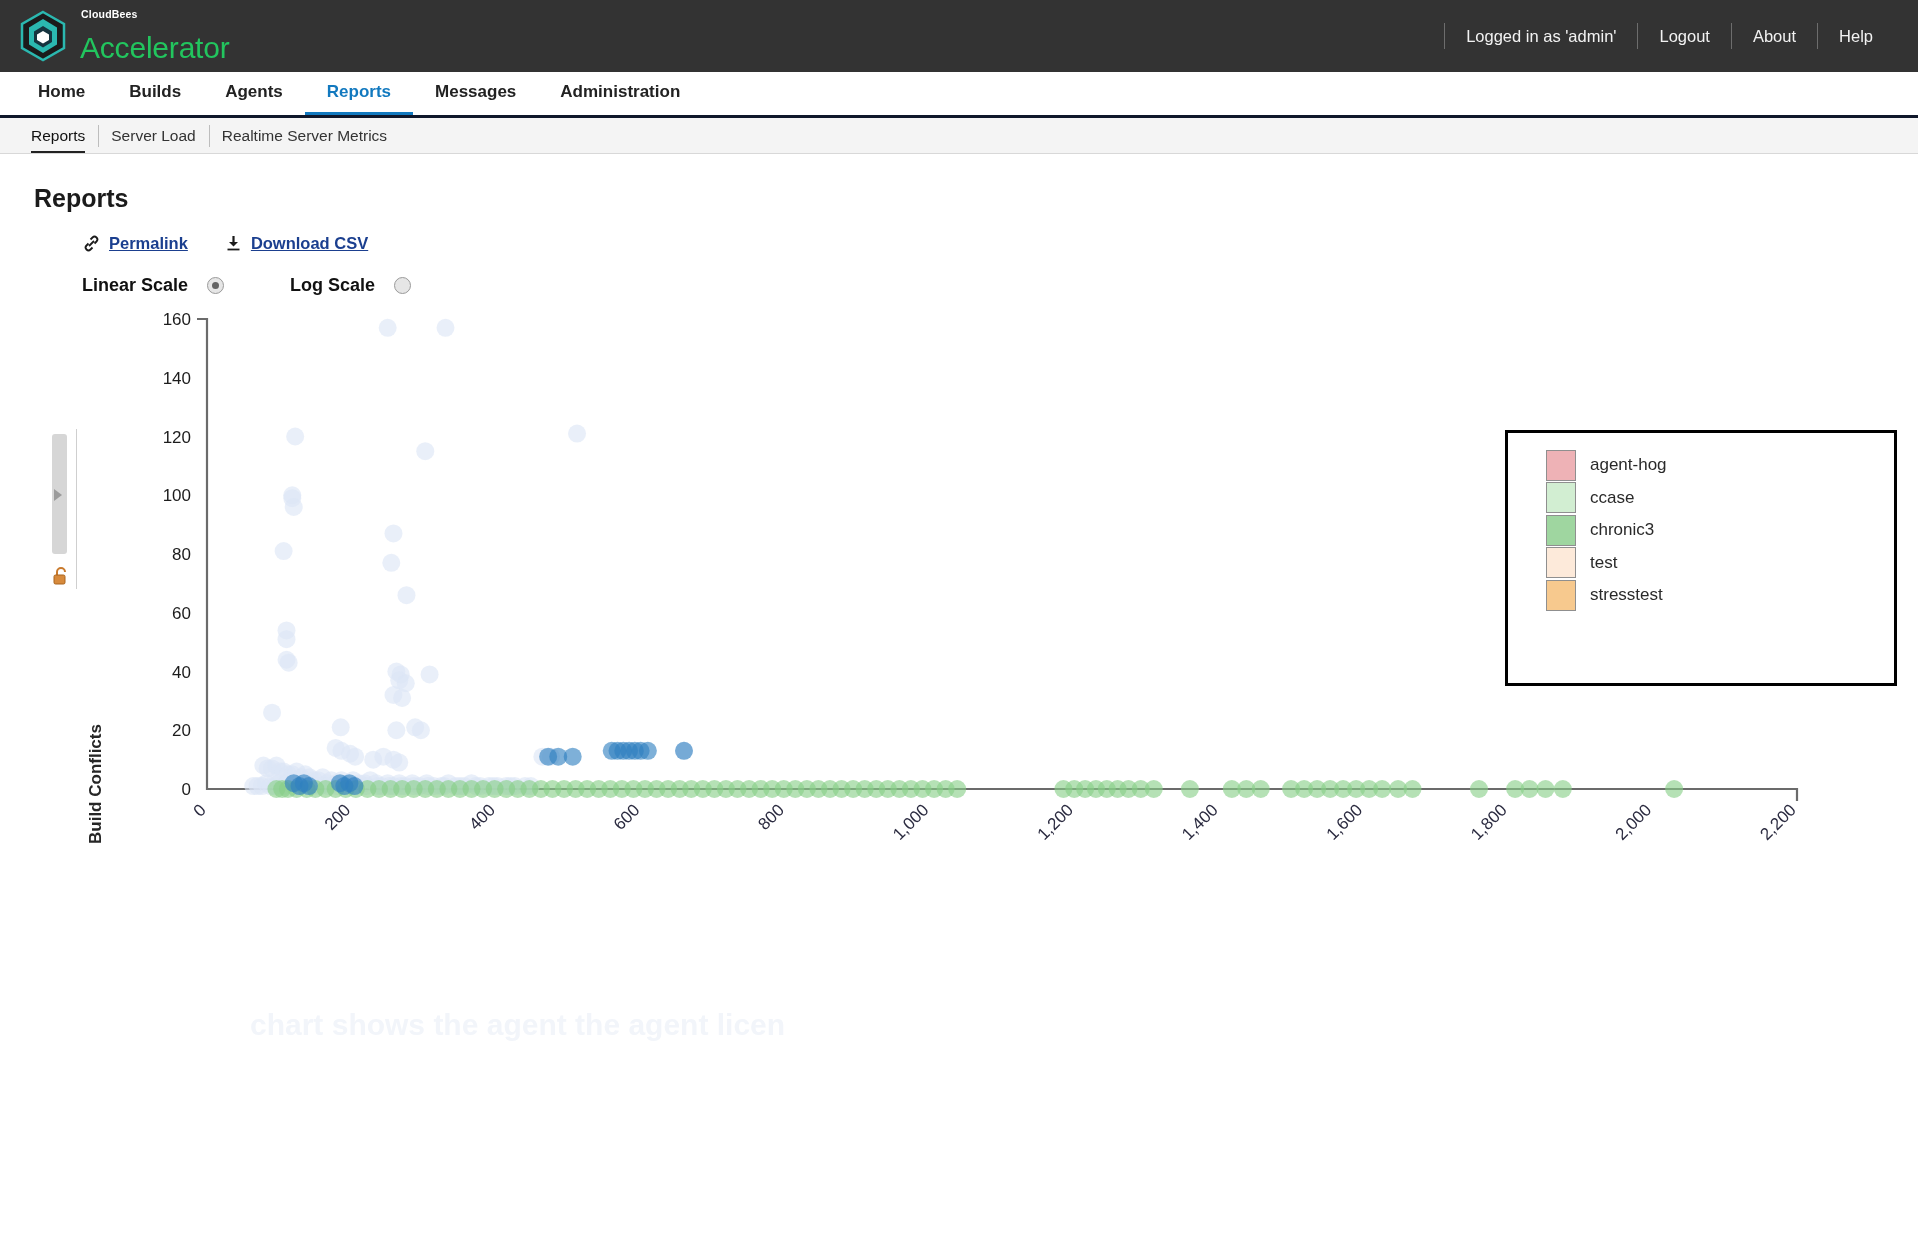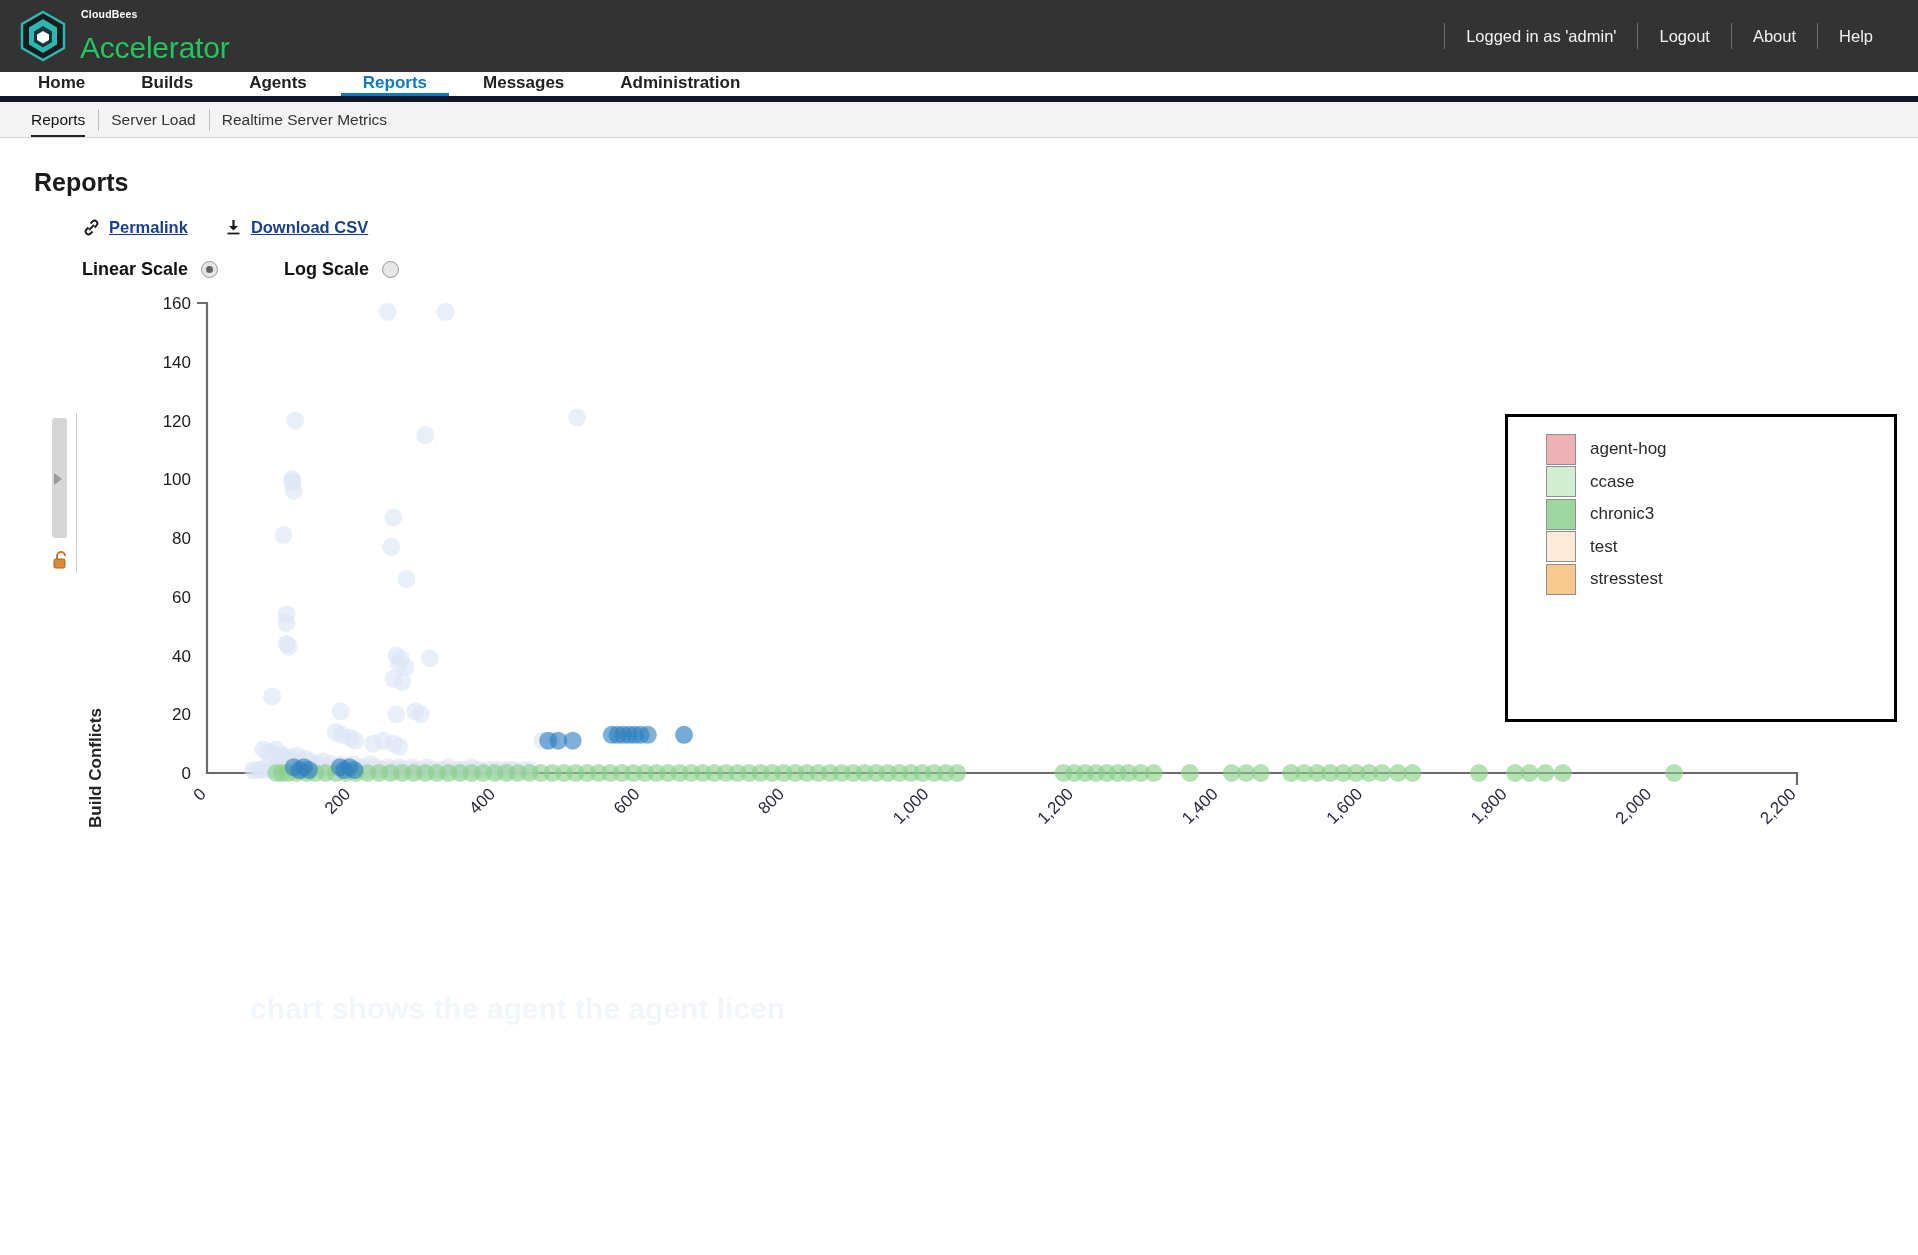--- a/index.html
+++ b/index.html
@@ -38,27 +38,26 @@
     width: 1px; height: 26px; background: #6d6d6d; margin: 0 2px;
   }
   #account-links .alink {
     color: #f2f2f2; font-size: 16.5px; text-decoration: none;
     padding: 6px 19px; white-space: nowrap;
   }
   #account-links .static { cursor: default; }
 
   
   #mainnav {
-    height: 30px;
+    height: 46px;
     background: #ffffff;
-    border-bottom: 6px solid #0f172a;
+    border-bottom: 3px solid #0f172a;
     display: flex;
     align-items: stretch;
     padding-left: 16px;
-    gap: 12px;
   }
   #mainnav .navitem {
     display: flex; align-items: center;
     padding: 0 22px;
     font-size: 17px; font-weight: bold; color: #222222;
     text-decoration: none; position: relative;
     border-bottom: 3px solid transparent;
   }
   #mainnav .navitem.active { color: #1279bf; border-bottom-color: #1279bf; }
 
@@ -129,37 +128,37 @@
   .act {
     display: flex; align-items: center; gap: 8px;
     font-size: 16.5px; font-weight: bold; color: #1b3f8f;
     text-decoration: underline; cursor: pointer;
   }
   .act svg { display: block; }
 
   #scale-row {
     display: flex; align-items: center; margin-top: 22px;
   }
-  .scale-opt { display: flex; align-items: center; gap: 13px; }
+  .scale-opt { display: flex; align-items: center; gap: 19px; }
   .scale-opt + .scale-opt { margin-left: 66px; }
   .scale-label { font-size: 18px; font-weight: bold; color: #111111; }
   .radio {
     width: 17px; height: 17px; border-radius: 50%;
     border: 1px solid #9a9a9a; background: #e6e6e6;
     display: inline-block; position: relative;
   }
   .radio.on::after {
     content: ""; position: absolute; left: 4px; top: 4px;
     width: 7px; height: 7px; border-radius: 50%; background: #636363;
   }
 
   
   #legend {
     position: absolute; left: 1505px; top: 246px;
-    width: 392px; height: 308px;
+    width: 392px; height: 256px;
     background: #ffffff; border: 3px solid #000000;
     padding: 16px 0 0 38px;
   }
   .legend-row { display: flex; align-items: center; height: 32.5px; }
   .legend-swatch {
     width: 30px; height: 31px;
     border: 1px solid #8f8f8f;
     flex: 0 0 auto;
   }
   .legend-label {

